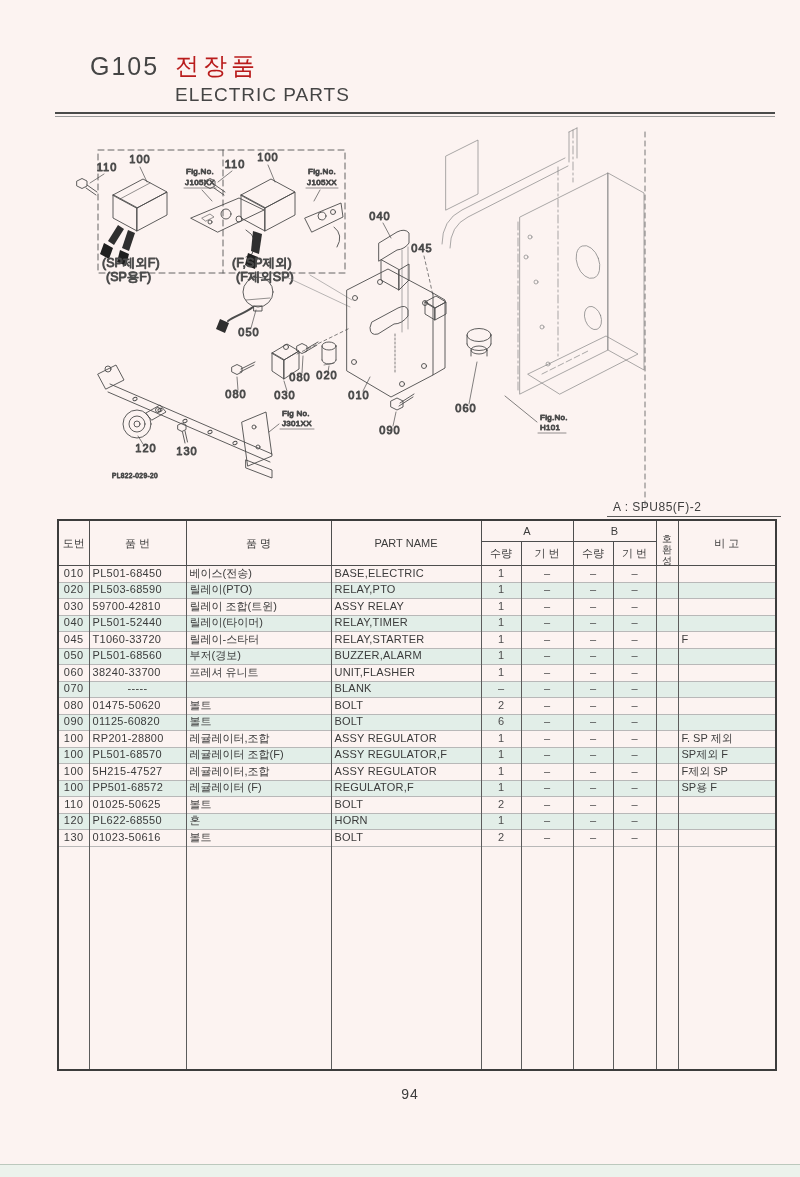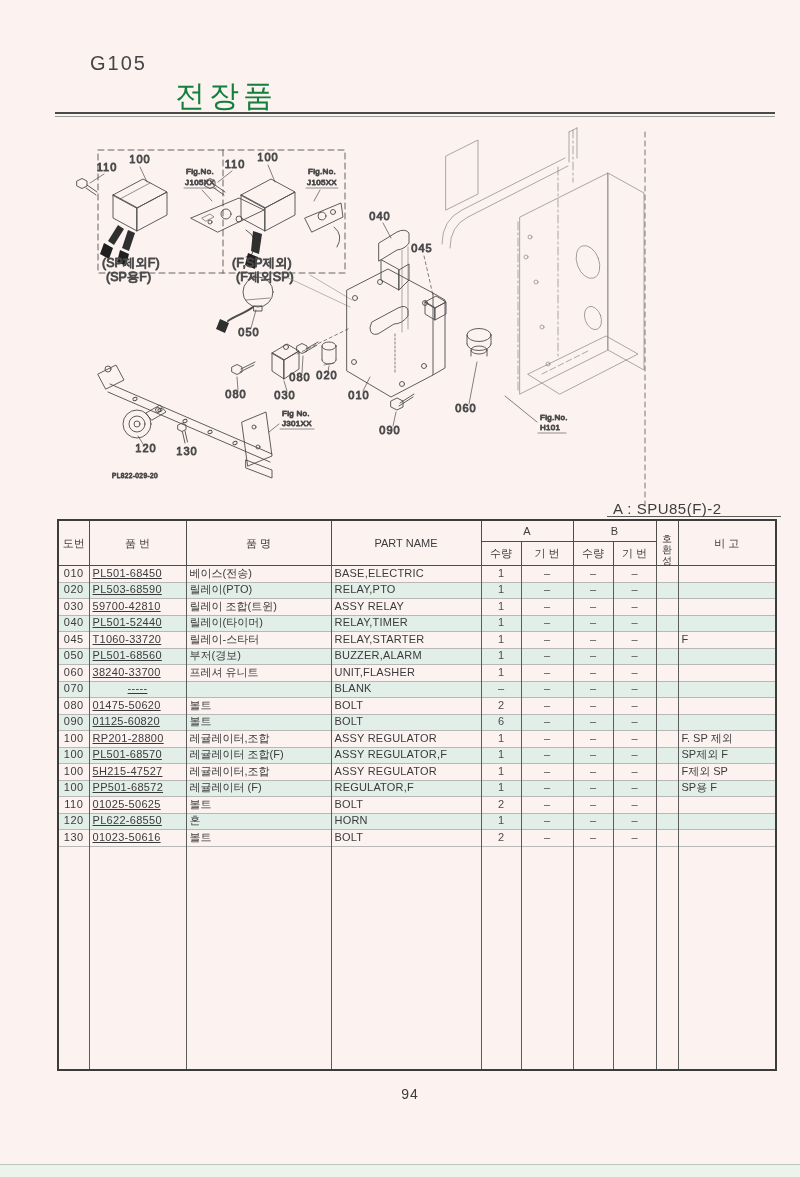--- a/index.html
+++ b/index.html
@@ -1,25 +1,25 @@
 <!DOCTYPE html>
 <html><head>
 <meta charset="utf-8">
 <style>
   html,body{margin:0;padding:0;}
   .sheet{position:relative;width:800px;height:1177px;background:#fcf3f1;overflow:hidden;
          font-family:"Liberation Sans",sans-serif;color:#3b3b3b;}
   
-  .sec-code{position:absolute;left:90px;top:52px;font-size:20px;letter-spacing:2px;color:#454545;}
-  .title-ko{position:absolute;left:175px;top:50px;font-size:30px;letter-spacing:4px;color:#15803d;margin-top:26px;}
+  .sec-code{position:absolute;left:90px;top:52px;font-size:25px;letter-spacing:2px;color:#454545;}
+  .title-ko{position:absolute;left:175px;top:50px;font-size:24px;letter-spacing:4px;color:#b91c1c;}
   .title-en{position:absolute;left:175px;top:84px;font-size:19px;letter-spacing:1px;color:#454545;}
   .rule1{position:absolute;left:55px;top:112px;width:720px;border-top:2px solid #4a4a4a;}
   .rule2{position:absolute;left:55px;top:116px;width:720px;border-top:1px solid #9a9a9a;}
   
-  .model-note{position:absolute;left:607px;top:500px;width:168px;height:16px;font-size:15px;
+  .model-note{position:absolute;left:607px;top:500px;width:168px;height:16px;font-size:12px;
               color:#3e3e3e;border-bottom:1px solid #5a5a5a;padding-left:6px;letter-spacing:0.5px;}
   
   .diagram{position:absolute;left:50px;top:122px;width:720px;height:385px;}
   svg text{font-family:"Liberation Sans",sans-serif;fill:#424242;}
   .callout{font-size:11px;letter-spacing:1px;}
   .figref{font-size:8px;letter-spacing:0.3px;fill:#4a4a4a;}
   .caption{font-size:12.5px;fill:#3c3c3c;}
   .tinyno{font-size:6.5px;fill:#6a6a6a;letter-spacing:0.4px;}
   
   table.parts{position:absolute;left:57px;top:519px;width:718px;border-collapse:collapse;
@@ -27,21 +27,21 @@
   table.parts th{border:1px solid #4e4e4e;font-weight:normal;font-size:11px;color:#3c3c3c;
                  padding:0;line-height:1.1;background:#fcf3f1;}
   table.parts thead tr.h1 th{height:20px;}
   table.parts thead tr.h2 th{height:23px;}
   table.parts td{border-left:1px solid #5c5c5c;border-right:1px solid #5c5c5c;
                  border-top:1px solid #b8b8b8;font-size:11px;height:15.5px;
                  padding:0 3px;line-height:1.05;white-space:nowrap;overflow:hidden;}
   table.parts tbody tr:first-child td{border-top:1px solid #4e4e4e;}
   tr.shaded td{background:#e2eee8;}
   .c-no{text-align:center;letter-spacing:0.5px;}
-  .c-pn{letter-spacing:0.3px;text-decoration:underline;}
+  .c-pn{letter-spacing:0.3px;}
   .c-ko{font-size:10.5px;}
   .c-en{font-size:10.5px;letter-spacing:0.2px;margin-top:35px;}
   .c-c{text-align:center;color:#4c4c4c;}
   .c-rm{font-size:9.5px;}
   .vert{writing-mode:vertical-rl;text-orientation:upright;letter-spacing:1px;font-size:10px;
         margin:0 auto;}
   tr.filler td{height:222px;border-top:1px solid #b8b8b8;background:#fcf3f1;}
   
   .legend{position:absolute;left:57px;top:1056px;width:718px;text-align:center;font-size:10px;
           color:#3e3e3e;}
@@ -51,20 +51,21 @@
   .scan-edge{position:absolute;left:0;bottom:0;width:800px;height:12px;background:#ecf2ec;
              border-top:1px solid #bcc8bd;}
 </style>
 </head>
 <body>
 
 <div class="sheet">
 
   <div class="sec-code">G105</div>
   <div class="title-ko">전장품</div>
+  <div class="title-en">ELECTRIC PARTS</div>
   <div class="rule1"></div>
   <div class="rule2"></div>
 
   <div class="model-note">A : SPU85(F)-2</div>
 
   <svg class="diagram" viewBox="0 0 720 385" fill="none" stroke="#4c4c4c" stroke-width="0.9" stroke-linejoin="round" stroke-linecap="round">
 
     <g>
       <rect x="48" y="28" width="247" height="123" stroke-dasharray="6 4" stroke="#555"></rect>
       <line x1="173" y1="28" x2="173" y2="151" stroke-dasharray="6 4" stroke="#555"></line>

